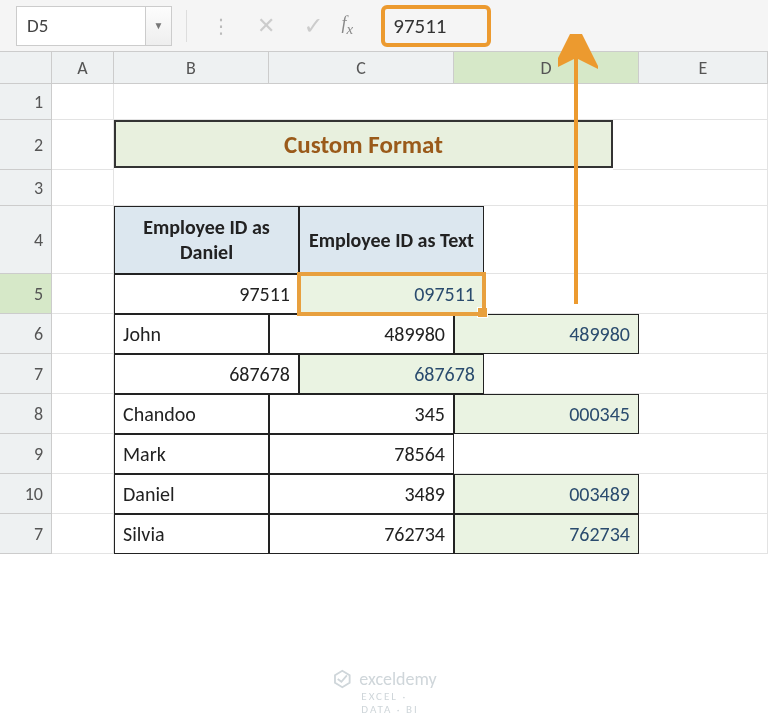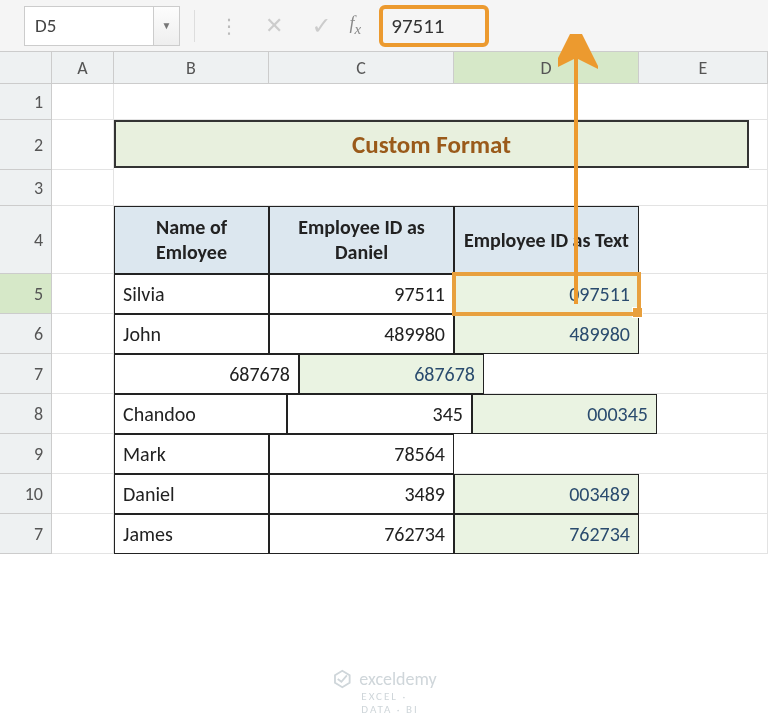--- a/index.html
+++ b/index.html
@@ -25,21 +25,21 @@
     .name-box {
       width: 130px;
       height: 40px;
       background: #fff;
       border: 1px solid #ccc;
       display: flex;
       align-items: center;
       padding: 16px 10px;
       font-size: 19px;
       color: #444;
-      margin-left: 24px;
+      margin-left: 16px;
     }
     .name-box-dropdown {
       width: 26px;
       height: 40px;
       background: linear-gradient(#fdfdfd,#eee);
       border: 1px solid #ccc;
       border-left: none;
       display: flex;
       align-items: center;
       justify-content: center;
@@ -60,21 +60,21 @@
       font-size: 20px;
       padding: 0 10px;
     }
     .fb-icons .cancel { color: #ccc; font-size: 22px; }
     .fb-icons .check { color: #ccc; font-size: 24px; }
     .fx-label {
       font-style: italic;
       color: #888;
       font-size: 18px;
       font-family: "Times New Roman", serif;
-      margin: 0 20px 0 8px;
+      margin: 0 30px 0 8px;
     }
     .formula-value-wrap {
       position: relative;
       display: flex;
       align-items: center;
     }
     .formula-value {
       font-size: 21px;
       color: #333;
       padding: 4px 10px;
@@ -236,46 +236,44 @@
 
   <div style="display:flex;height:36px">
     <div class="row-header" style="width:52px">1</div>
     <div class="cell" style="width:62px"></div>
     <div class="cell" style="flex:1"></div>
   </div>
 
   <div style="display:flex;height:50px">
     <div class="row-header" style="width:52px">2</div>
     <div class="cell" style="width:62px"></div>
-    <div class="title-cell" style="width:635px">
+    <div class="title-cell" style="width:499px">
       <span>Custom Format</span>
     </div>
     <div class="cell" style="flex:1"></div>
   </div>
 
   <div style="display:flex;height:36px">
     <div class="row-header" style="width:52px">3</div>
     <div class="cell" style="width:62px"></div>
     <div class="cell" style="flex:1"></div>
   </div>
 
   <div style="display:flex;height:68px">
     <div class="row-header" style="width:52px">4</div>
     <div class="cell" style="width:62px"></div>
-    <div class="hdr-cell" style="width:155px">Name of Emloyee</div>
     <div class="hdr-cell" style="width:185px">Employee ID as Daniel</div>
     <div class="hdr-cell" style="width:185px">Employee ID as Text</div>
     <div class="cell" style="flex:1"></div>
   </div>
 
   <div id="data-rows">
       <div style="display: flex; height: 40px;">
         <div class="row-header sel" style="width:52px">5</div>
         <div class="cell" style="width:62px"></div>
-        <div class="data-cell" style="width:155px">Silvia</div>
         <div class="data-cell num" style="width:185px">97511</div>
         <div class="data-cell text-col selected-cell" style="width:185px">097511</div>
         <div class="cell" style="flex:1"></div>
       </div>
       <div style="display: flex; height: 40px;">
         <div class="row-header" style="width:52px">6</div>
         <div class="cell" style="width:62px"></div>
         <div class="data-cell" style="width:155px">John</div>
         <div class="data-cell num" style="width:185px">489980</div>
         <div class="data-cell text-col" style="width:185px">489980</div>
@@ -284,21 +282,21 @@
       <div style="display: flex; height: 40px;">
         <div class="row-header" style="width:52px">7</div>
         <div class="cell" style="width:62px"></div>
         <div class="data-cell num" style="width:185px">687678</div>
         <div class="data-cell text-col" style="width:185px">687678</div>
         <div class="cell" style="flex:1"></div>
       </div>
       <div style="display: flex; height: 40px;">
         <div class="row-header" style="width:52px">8</div>
         <div class="cell" style="width:62px"></div>
-        <div class="data-cell" style="width:173px">Chandoo</div>
+        <div class="data-cell" style="width:155px">Chandoo</div>
         <div class="data-cell num" style="width:185px">345</div>
         <div class="data-cell text-col" style="width:185px">000345</div>
         <div class="cell" style="flex:1"></div>
       </div>
       <div style="display: flex; height: 40px;">
         <div class="row-header" style="width:52px">9</div>
         <div class="cell" style="width:62px"></div>
         <div class="data-cell" style="width:155px">Mark</div>
         <div class="data-cell num" style="width:185px">78564</div>
         <div class="cell" style="flex:1"></div>
@@ -307,21 +305,21 @@
         <div class="row-header" style="width:52px">10</div>
         <div class="cell" style="width:62px"></div>
         <div class="data-cell" style="width:155px">Daniel</div>
         <div class="data-cell num" style="width:185px">3489</div>
         <div class="data-cell text-col" style="width:185px">003489</div>
         <div class="cell" style="flex:1"></div>
       </div>
       <div style="display: flex; height: 40px;">
         <div class="row-header" style="width:52px">7</div>
         <div class="cell" style="width:62px"></div>
-        <div class="data-cell" style="width:155px">James</div>
+        <div class="data-cell" style="width:155px">Silvia</div>
         <div class="data-cell num" style="width:185px">762734</div>
         <div class="data-cell text-col" style="width:185px">762734</div>
         <div class="cell" style="flex:1"></div>
       </div>
     </div>
 
 
 </div>
 
 <svg class="arrow-svg" width="40" height="280">

